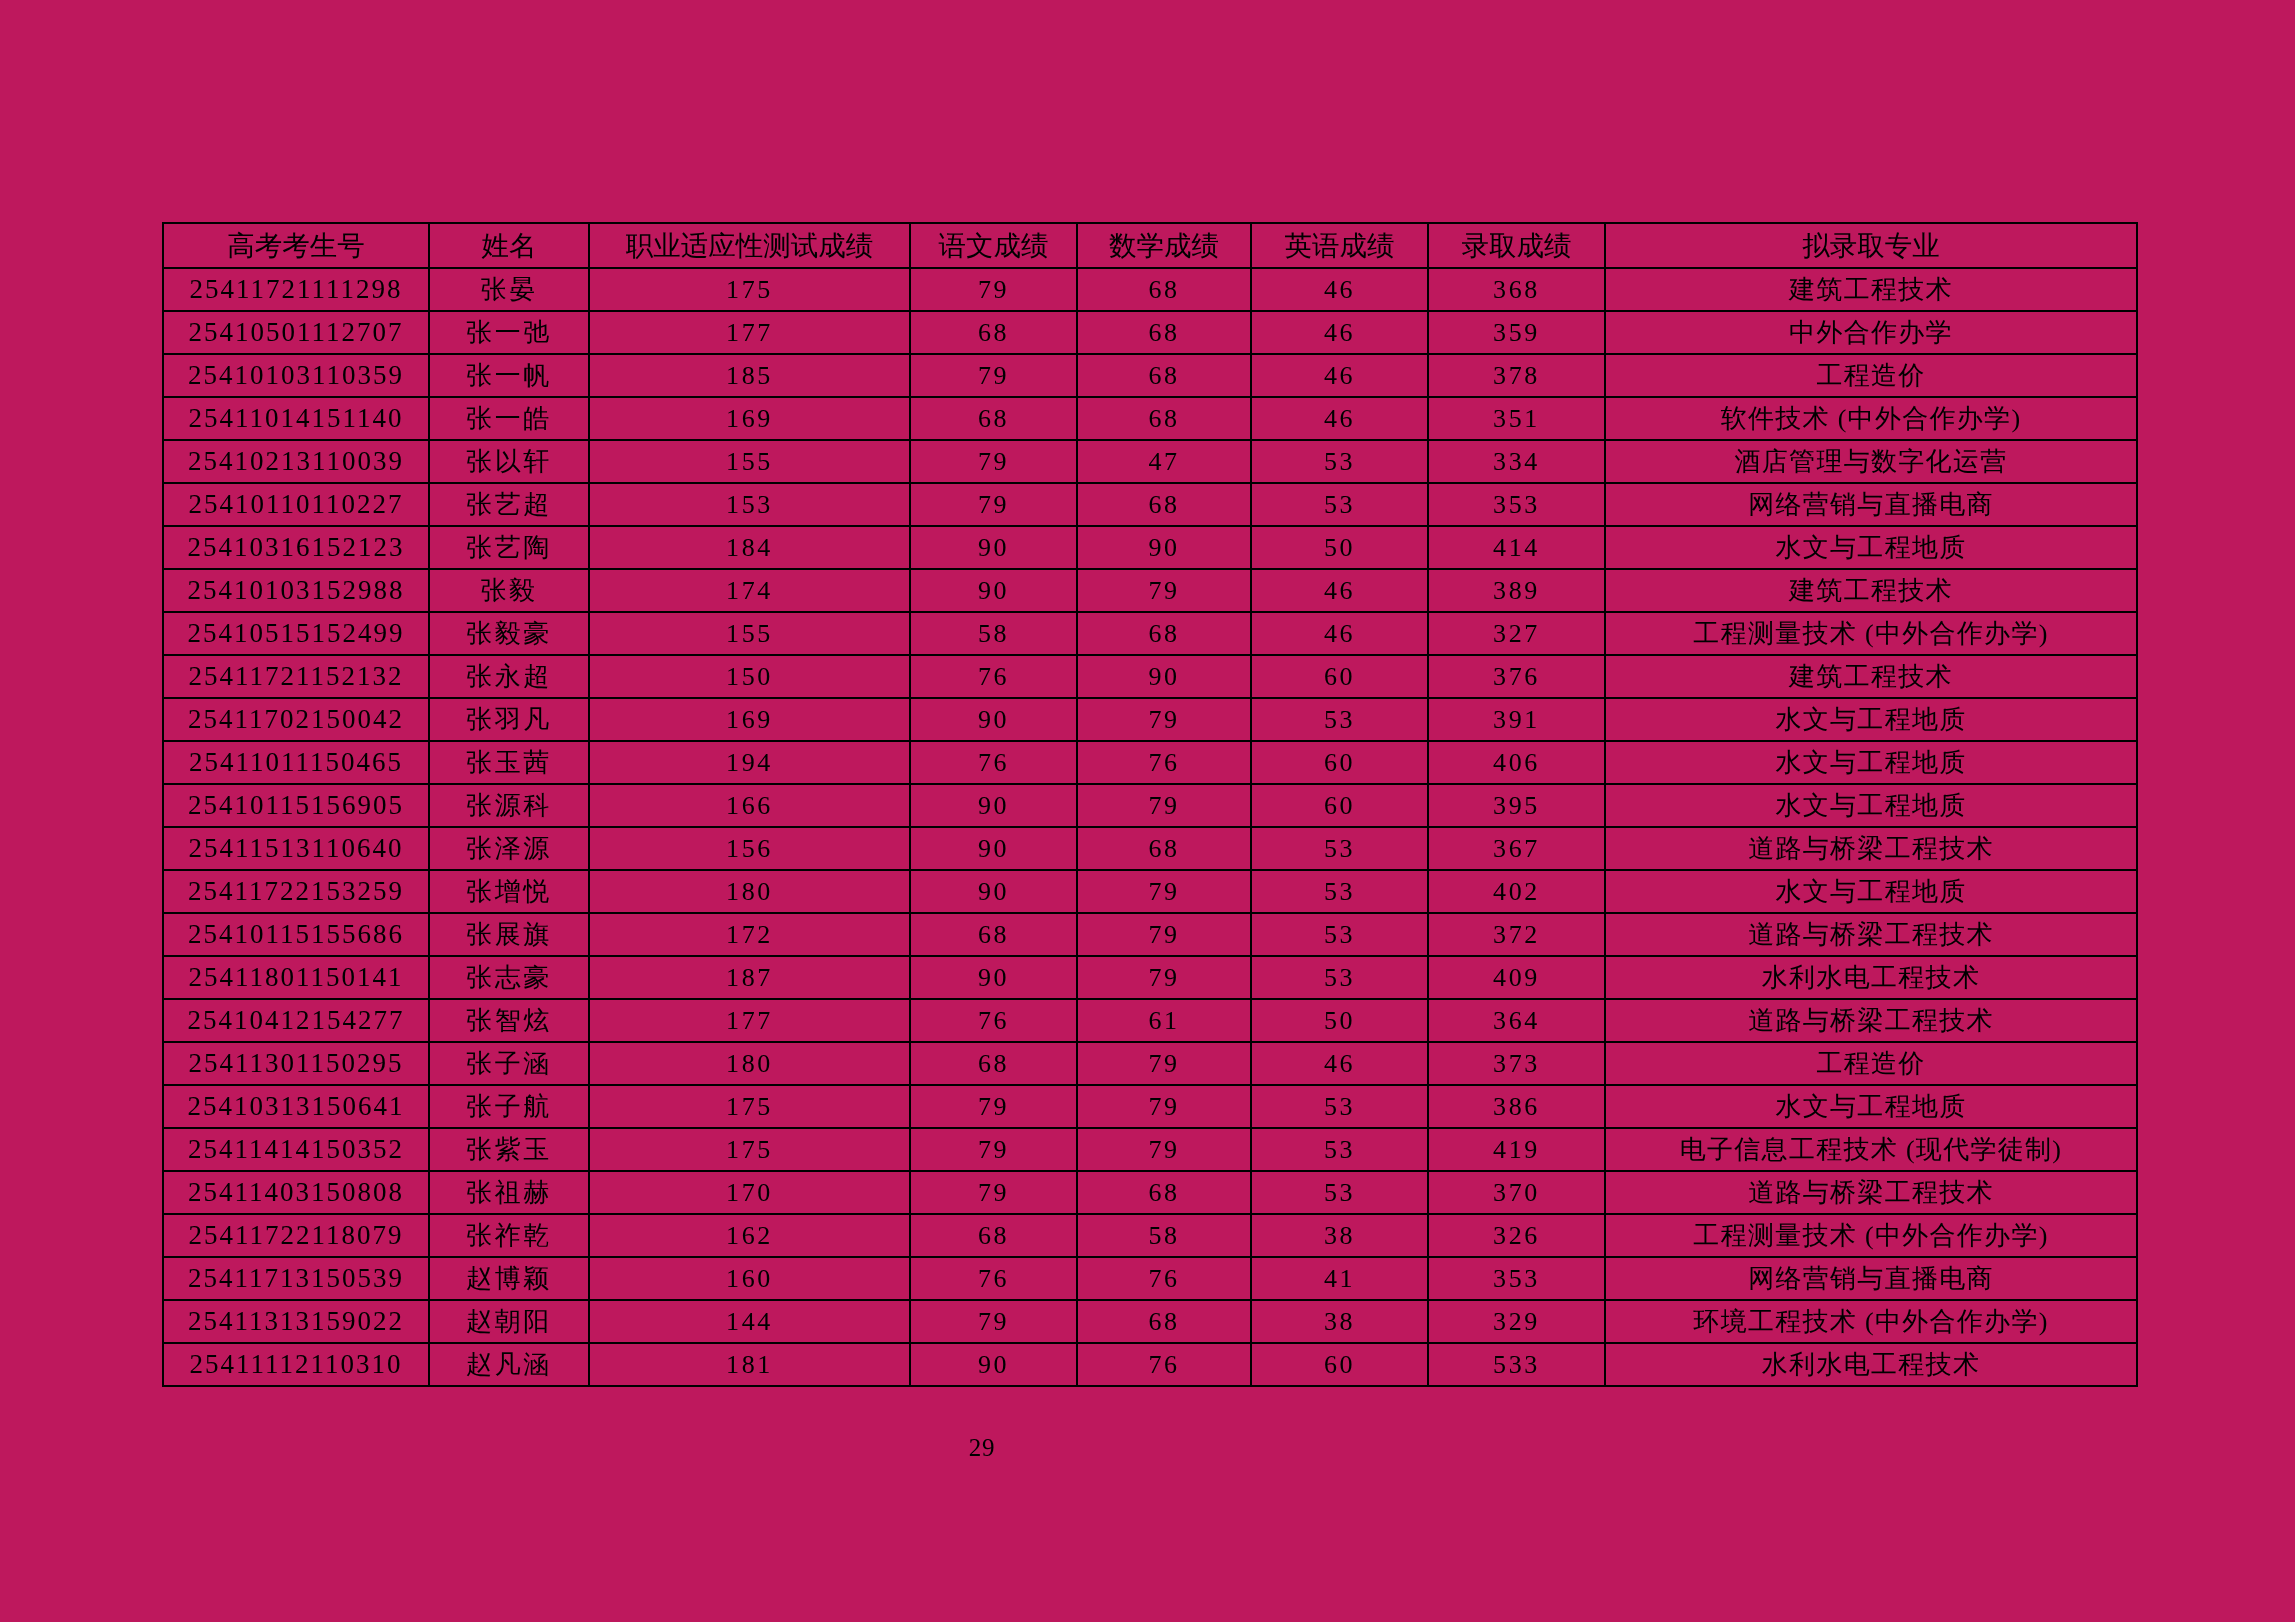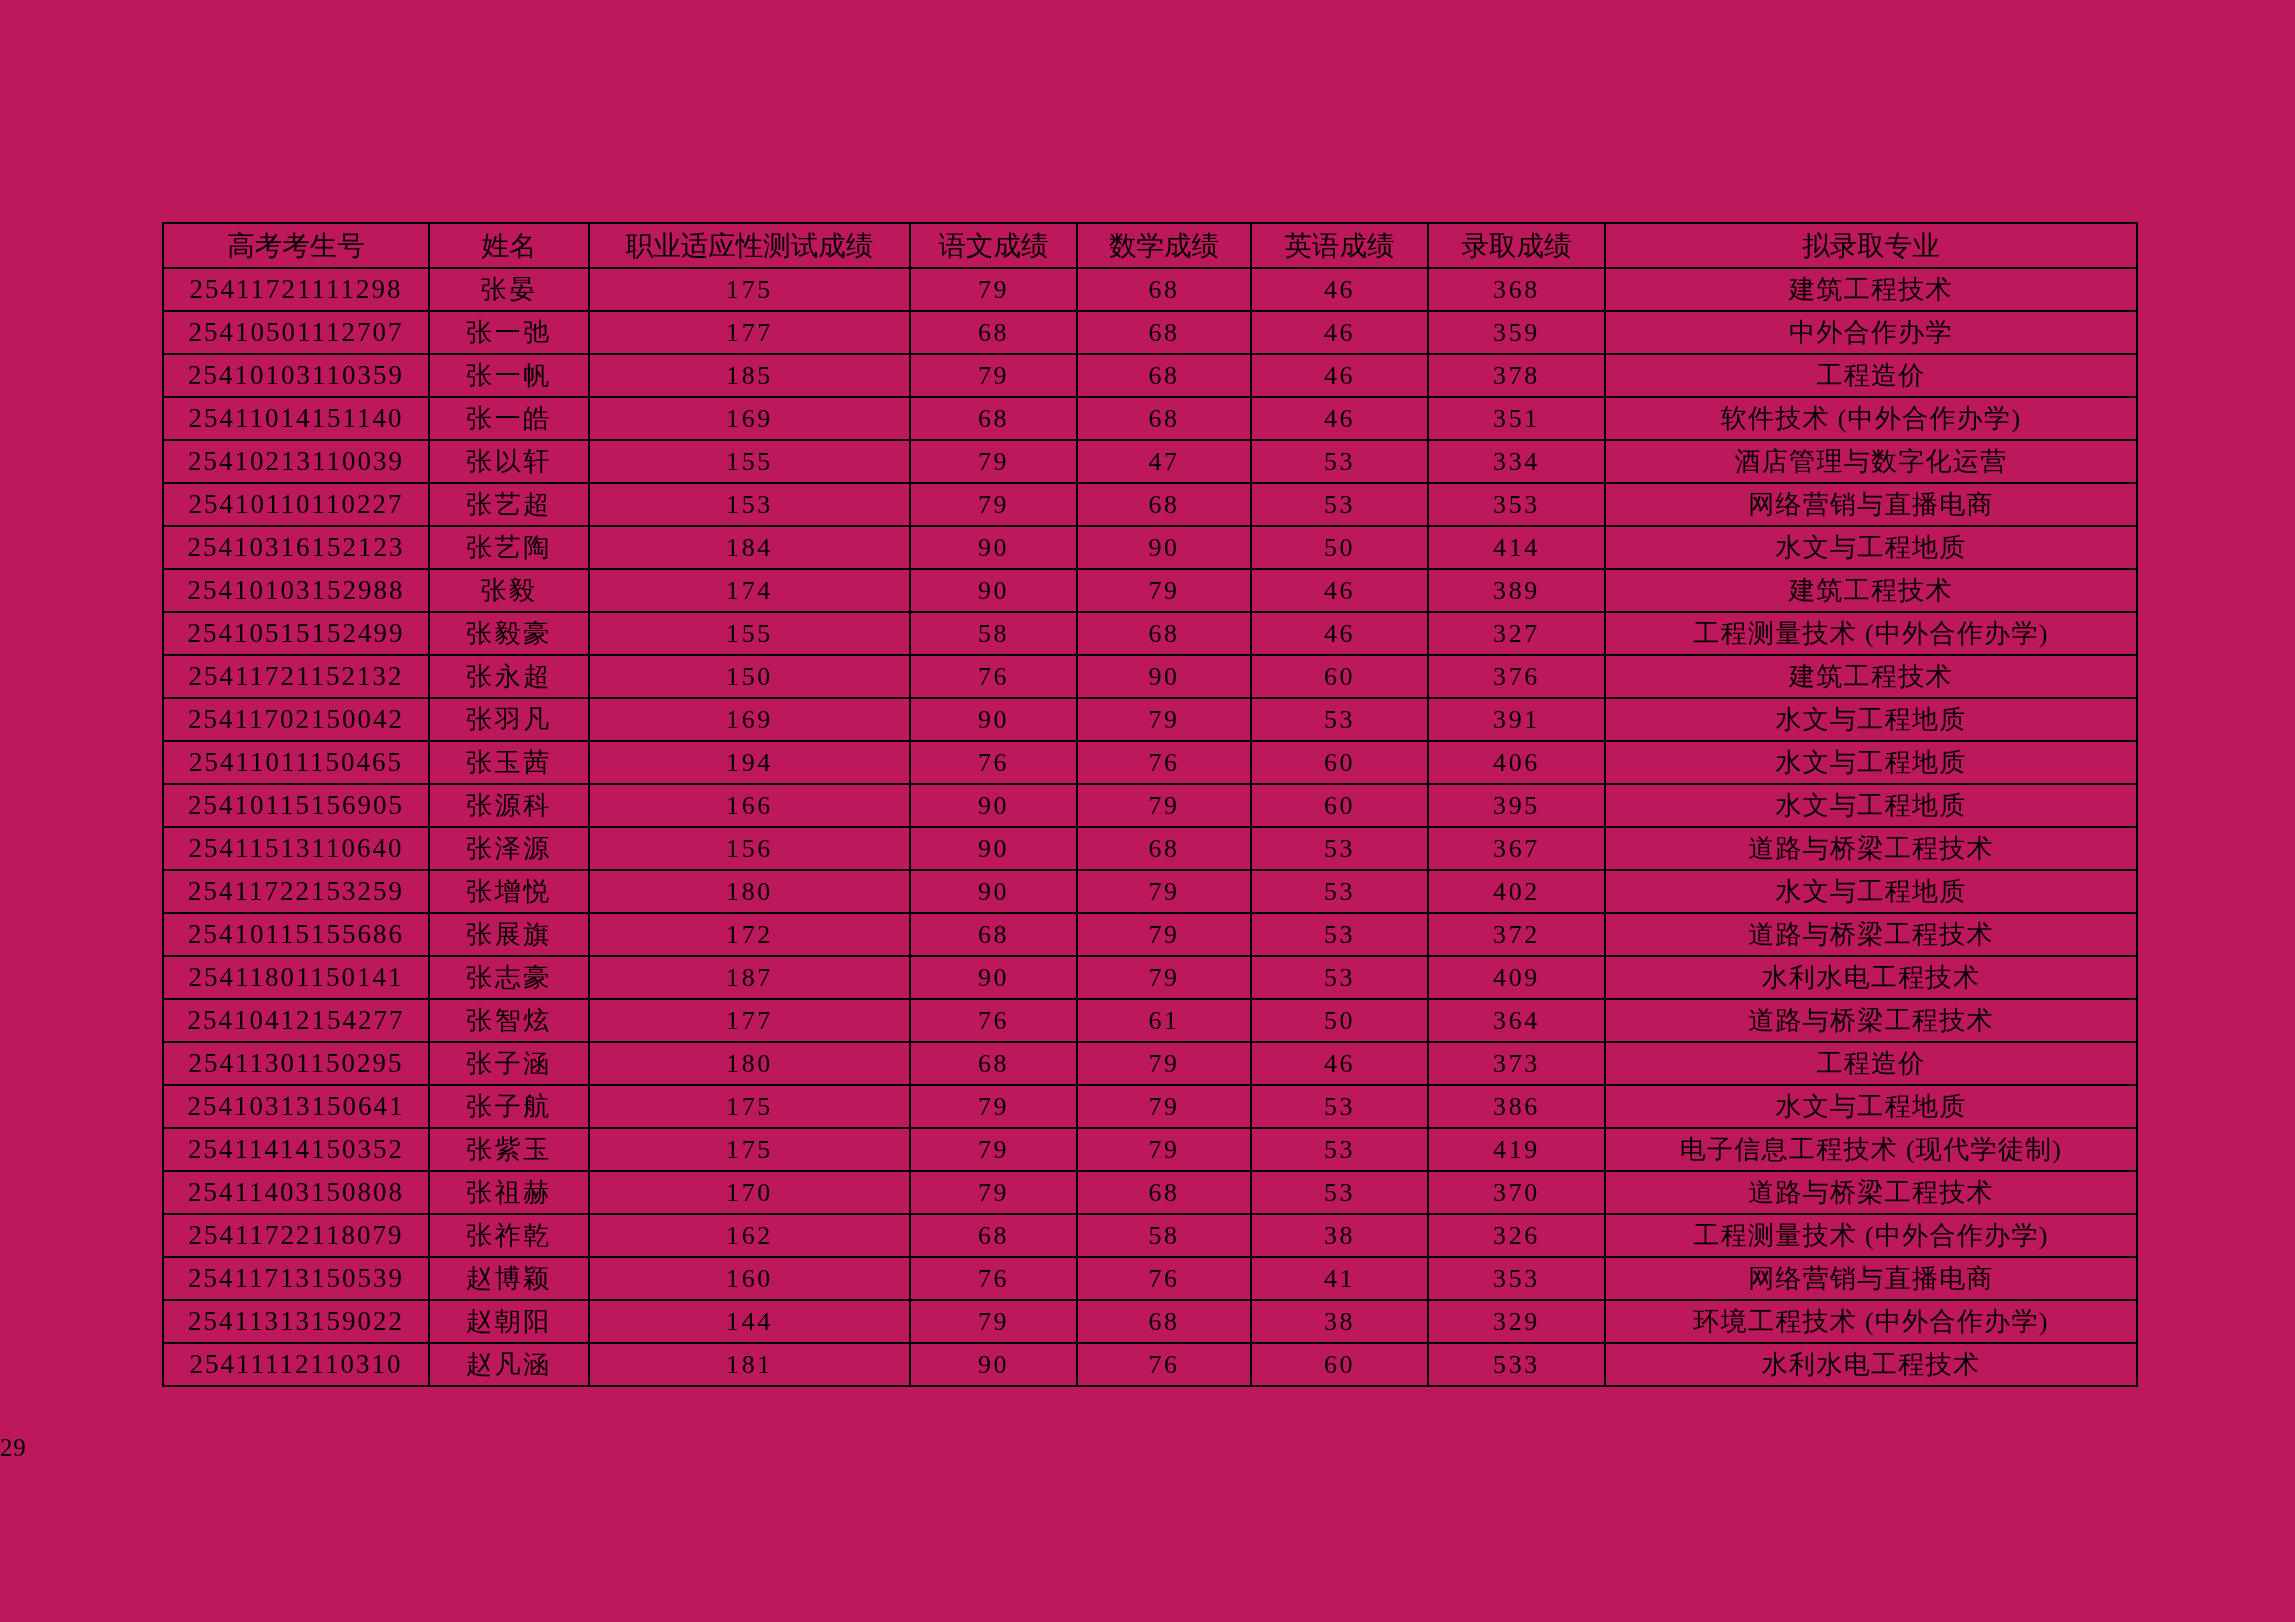--- a/index.html
+++ b/index.html
@@ -60,21 +60,21 @@
   }
   table.admission-table td:last-child {
     letter-spacing: 1.3px;
     text-align: center;
   }
   .page-number {
     position: absolute;
     top: 1434px;
     left: 0;
     width: 1964px;
-    text-align: left;
+    text-align: center;
     font-size: 25px;
     letter-spacing: 0.7px;
   }
 </style>
 </head>
 <body>
 
 <div class="page">
 
   <table class="admission-table">

